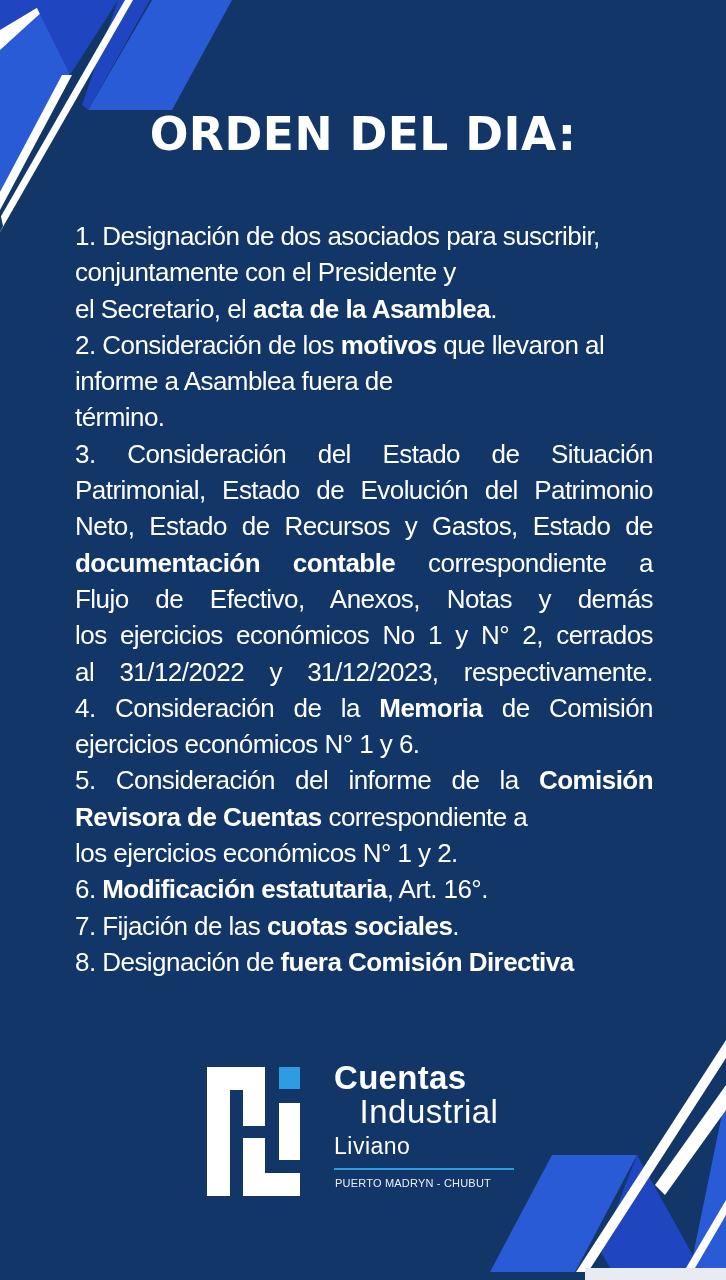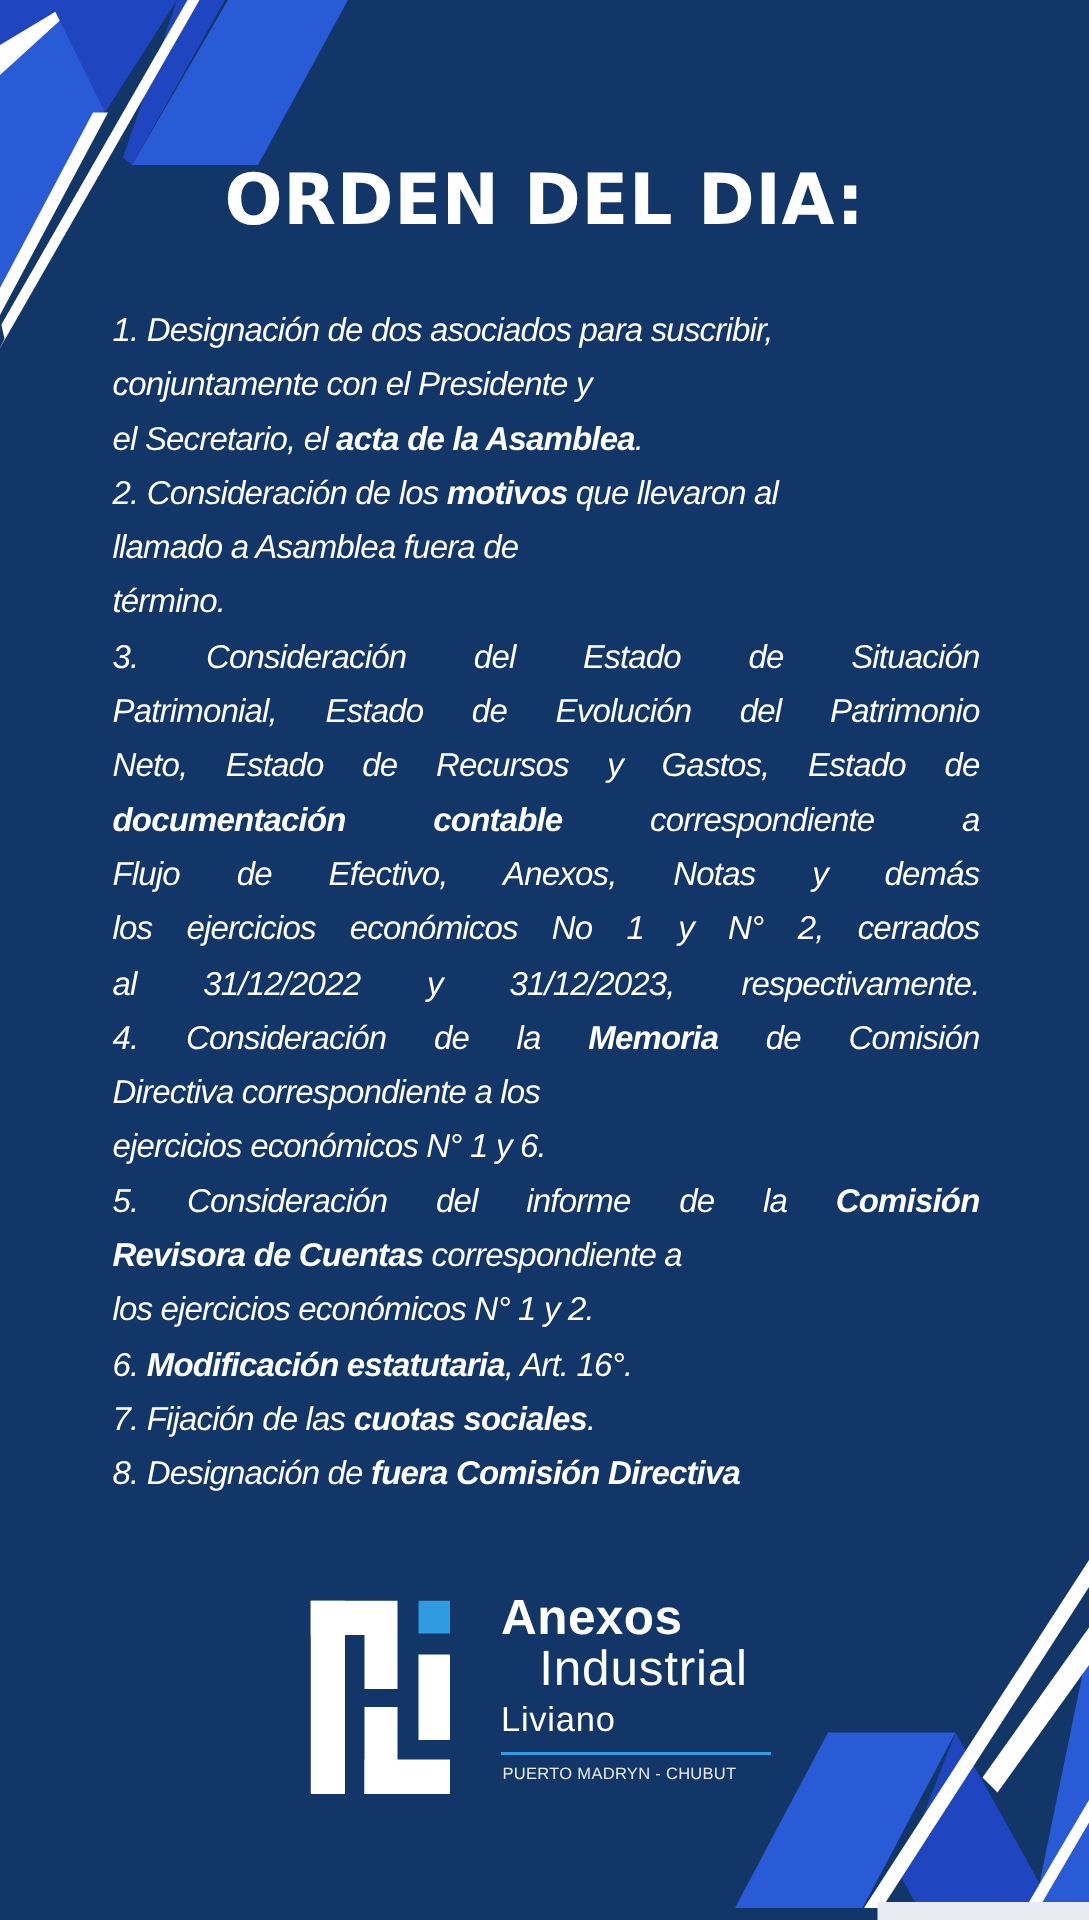--- a/index.html
+++ b/index.html
@@ -10,24 +10,23 @@
       color: #ffffff;
     }
     .decor { position: absolute; left: 0; top: 0; width: 726px; height: 1280px; pointer-events: none; }
     .title {
       position: absolute; left: 0; top: 104px; width: 726px; text-align: center;
       font-family: "DejaVu Sans", sans-serif; font-weight: 700;
       font-size: 47px; letter-spacing: 0.5px; line-height: 60px;
       transform: scaleX(0.97);
     }
     .agenda {
-      position: absolute; left: 75px; top: 202px; width: 578px;
-      font-size: 22px; line-height: 36.3px;
+      position: absolute; left: 75px; top: 218px; width: 578px;
+      font-size: 26px; line-height: 36.3px;
       letter-spacing: -0.55px;
-      font-style: italic;
     }
     .line { white-space: nowrap; display: block; height: 36.3px; }
     .line.j { text-align: justify; text-align-last: justify; white-space: normal; }
     .b { font-weight: 700; }
     .logo { position: absolute; left: 207px; top: 1067px; }
     .logo-mark { position: absolute; left: 0; top: 0; width: 94px; height: 130px; }
     .logo-text { position: absolute; left: 127px; top: -6px; width: 190px; }
     .lt1 { font-size: 33px; font-weight: 700; line-height: 34px; letter-spacing: 0.3px; }
     .lt2 { font-size: 33px; line-height: 34px; letter-spacing: 0.5px; text-align: center; }
     .lt3 { font-size: 23px; line-height: 34px; letter-spacing: 0.5px; }
@@ -58,50 +57,49 @@
   <rect x="585" y="1268" width="141" height="12" fill="#e8ecf2"></rect>
 </svg>
 
 <div class="title">ORDEN DEL DIA:</div>
 
 <div class="agenda" id="agenda">
     <span class="line"><span>1. Designación de dos asociados para suscribir,</span></span>
     <span class="line"><span>conjuntamente con el Presidente y</span></span>
     <span class="line"><span>el Secretario, el </span><span class="b">acta de la Asamblea</span><span>.</span></span>
     <span class="line"><span>2. Consideración de los </span><span class="b">motivos</span><span> que llevaron al</span></span>
-    <span class="line"><span>llamado a Asamblea fuera de</span></span>
+    <span class="line"><span>informe a Asamblea fuera de</span></span>
     <span class="line"><span>término.</span></span>
     <span class="line j"><span>3. Consideración del Estado de Situación</span></span>
     <span class="line j"><span>Patrimonial, Estado de Evolución del Patrimonio</span></span>
     <span class="line j"><span>Neto, Estado de Recursos y Gastos, Estado de</span></span>
     <span class="line j"><span class="b">documentación contable</span><span> correspondiente a</span></span>
     <span class="line j"><span>Flujo de Efectivo, Anexos, Notas y demás</span></span>
     <span class="line j"><span>los ejercicios económicos No 1 y N° 2, cerrados</span></span>
     <span class="line j"><span>al 31/12/2022 y 31/12/2023, respectivamente.</span></span>
     <span class="line j"><span>4. Consideración de la </span><span class="b">Memoria</span><span> de Comisión</span></span>
-    <span class="line"><span>Directiva correspondiente a los</span></span>
     <span class="line"><span>ejercicios económicos N° 1 y 6.</span></span>
     <span class="line j"><span>5. Consideración del informe de la </span><span class="b">Comisión</span></span>
     <span class="line"><span class="b">Revisora de Cuentas</span><span> correspondiente a</span></span>
     <span class="line"><span>los ejercicios económicos N° 1 y 2.</span></span>
     <span class="line"><span>6. </span><span class="b">Modificación estatutaria</span><span>, Art. 16°.</span></span>
     <span class="line"><span>7. Fijación de las </span><span class="b">cuotas sociales</span><span>.</span></span>
     <span class="line"><span>8. Designación de </span><span class="b">fuera Comisión Directiva</span></span>
   </div>
 
 <div class="logo">
   <svg class="logo-mark" viewBox="0 0 94 130" xmlns="http://www.w3.org/2000/svg">
     <rect x="0" y="0" width="23" height="129" fill="#ffffff"></rect>
     <rect x="0" y="0" width="58" height="23" fill="#ffffff"></rect>
     <rect x="36" y="23" width="22" height="36" fill="#ffffff"></rect>
     <rect x="36" y="71" width="22" height="58" fill="#ffffff"></rect>
     <rect x="36" y="106" width="57" height="23" fill="#ffffff"></rect>
     <rect x="72" y="36" width="21" height="57" fill="#ffffff"></rect>
     <rect x="72" y="0" width="21" height="22" fill="#2f9be0"></rect>
   </svg>
   <div class="logo-text">
-    <div class="lt1">Anexos</div>
+    <div class="lt1">Cuentas</div>
     <div class="lt2">Industrial</div>
     <div class="lt3">Liviano</div>
     <div class="ldiv"></div>
     <div class="lsub">PUERTO MADRYN - CHUBUT</div>
   </div>
 </div>
 
 </body></html>

